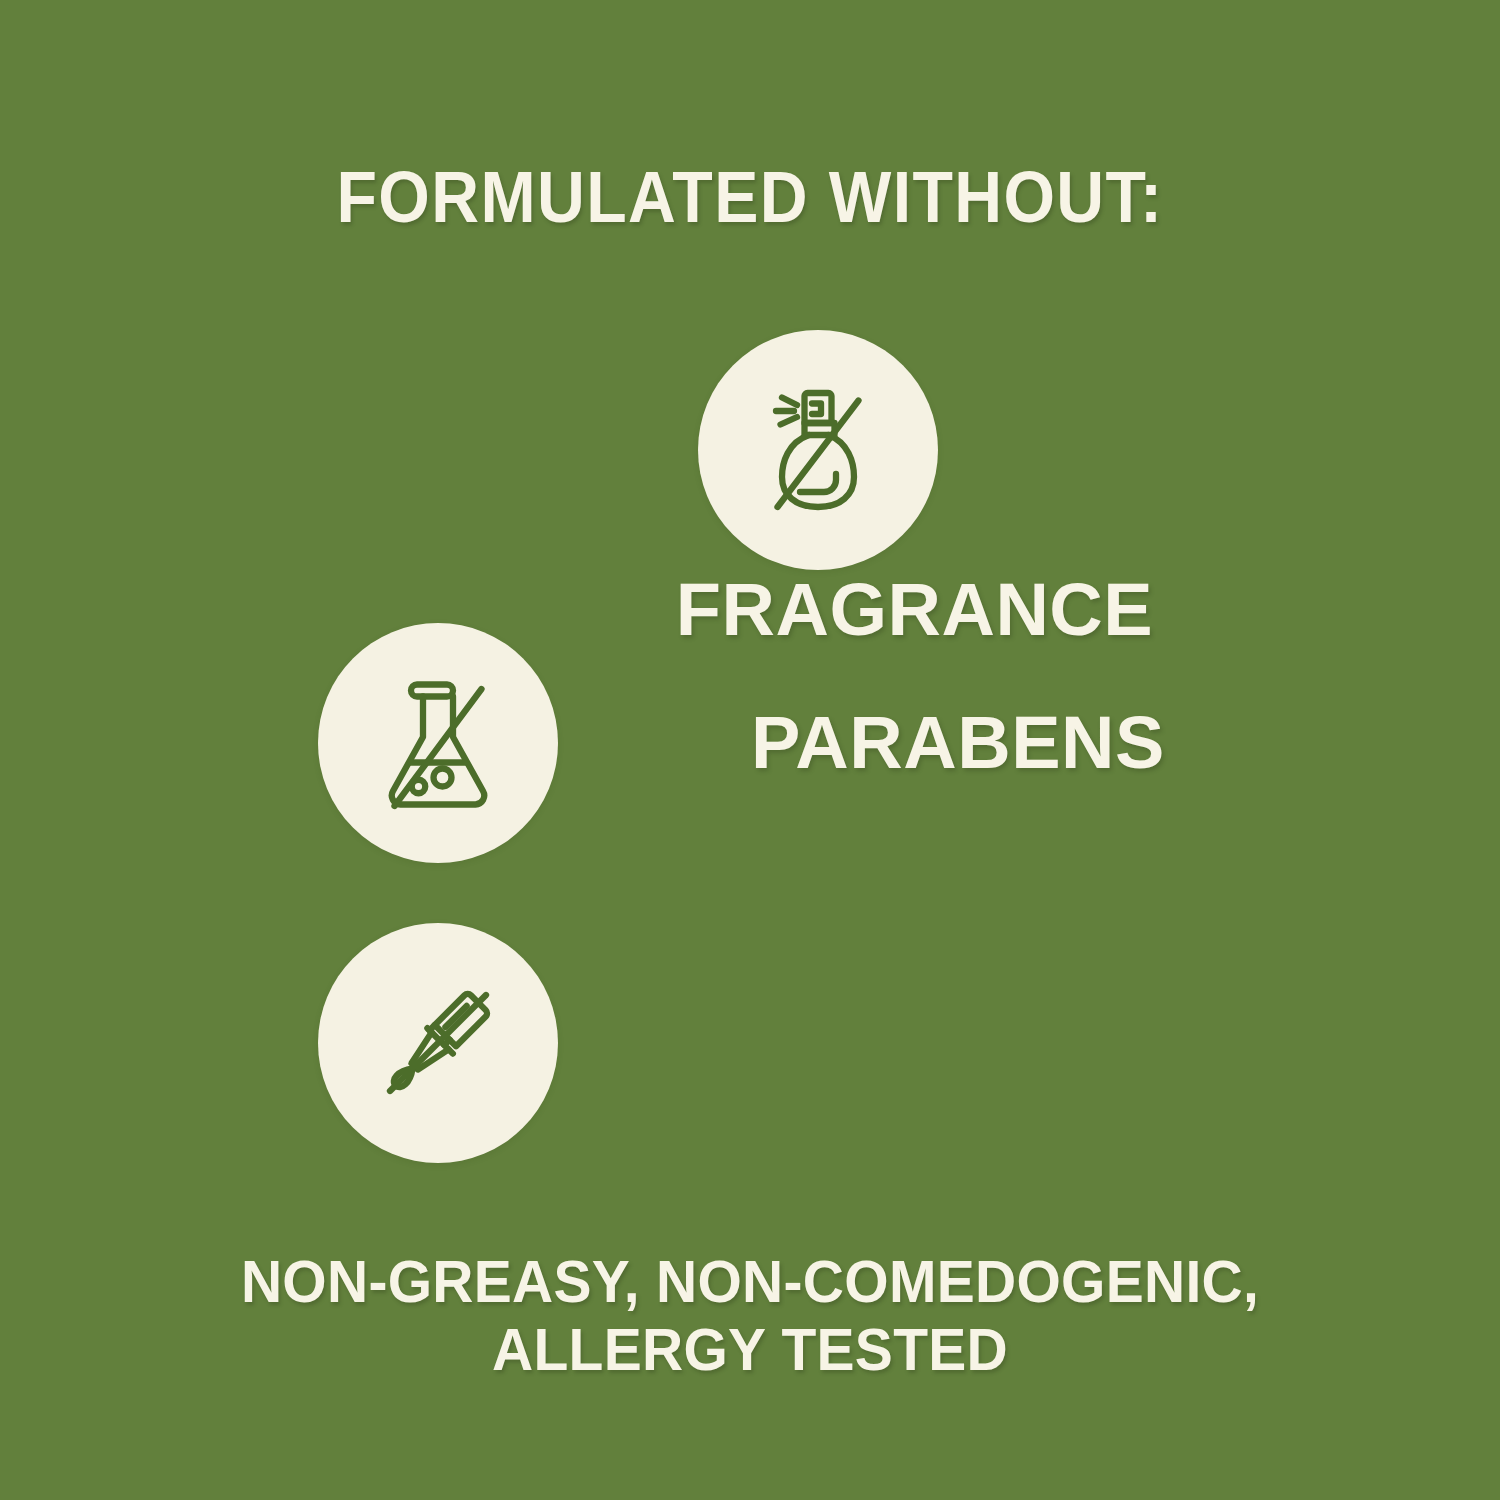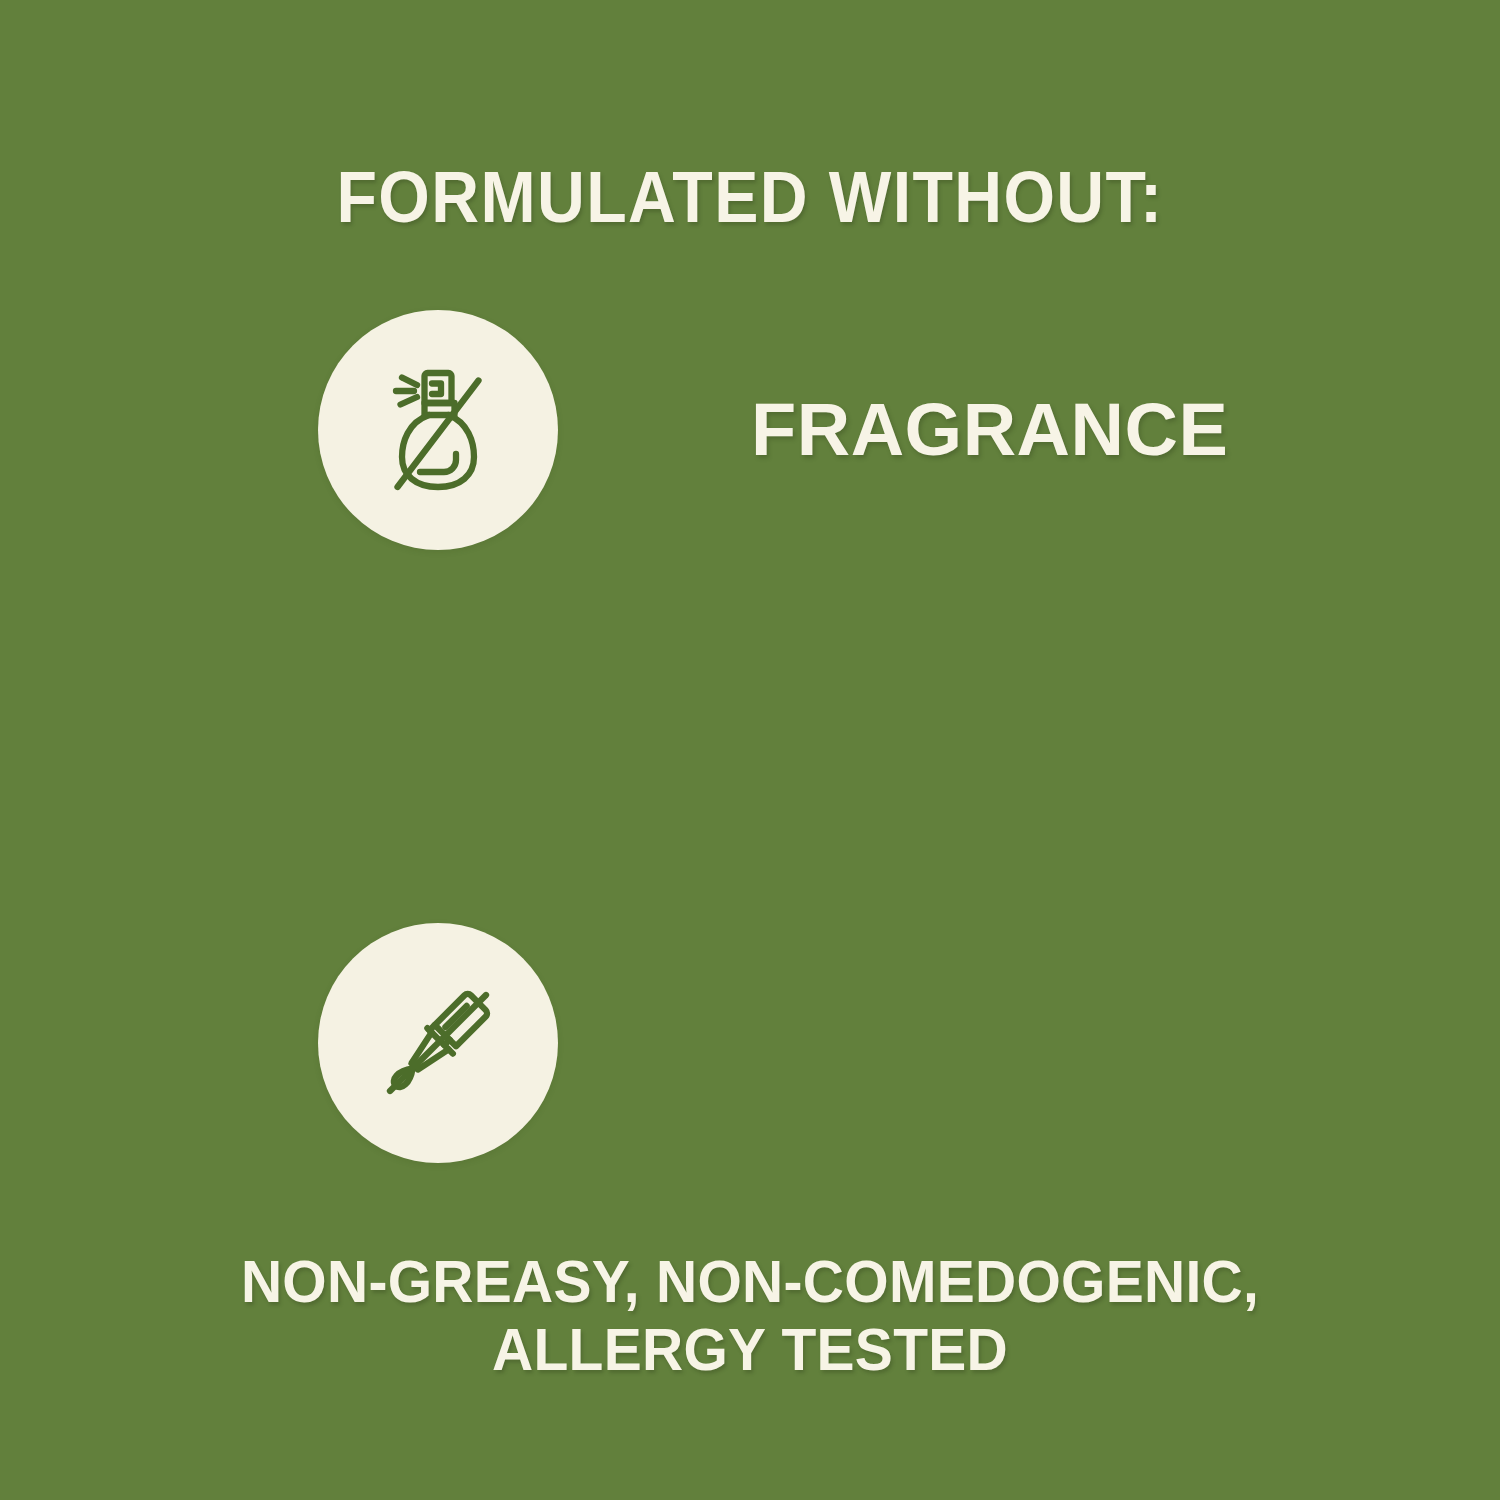--- a/index.html
+++ b/index.html
@@ -44,21 +44,21 @@
 
   
   .row {
     position: absolute;
     left: 318px;
     width: 1000px;
     height: 240px;
     display: flex;
     align-items: center;
   }
-  #row-fragrance { top: 310px; }
+  #row-fragrance { top: 330px; flex-direction: column; }
   #row-parabens  { top: 623px; }
   #row-dyes      { top: 923px; }
 
   .badge {
     width: 240px;
     height: 240px;
     flex: 0 0 240px;
     border-radius: 50%;
     background: #f5f2e3;
     display: flex;
@@ -138,20 +138,38 @@
         <path class="glyph" d="M44 40 C30 45 26 58 26 68 C26 80 35 88 50 88 C65 88 74 80 74 68 C74 58 70 45 57 40"></path>
 
         <path class="glyph" d="M38 78 h16 a8 8 0 0 0 8 -8 v-4"></path>
 
         <path class="slash" d="M77 17 L23 88"></path>
       </svg>
     </div>
     <div class="row-label">FRAGRANCE</div>
   </div>
 
+  <div class="row" id="row-parabens">
+    <div class="badge">
+      <svg viewBox="0 0 100 100">
+
+        <path class="glyph" d="M36 11 h20 a4 4 0 0 1 0 8 h-20 a4 4 0 0 1 0 -8 z"></path>
+
+        <path class="glyph" d="M40 19 v27 L20 82 a6 6 0 0 0 5 9 h50 a6 6 0 0 0 5 -9 L60 46 V19"></path>
+
+        <path class="glyph" d="M32 63 h36"></path>
+
+        <circle class="glyph" cx="53" cy="73" r="6"></circle>
+        <circle class="glyph" cx="37" cy="79" r="4.5"></circle>
+
+        <path class="slash" d="M79 14 L21 92"></path>
+      </svg>
+    </div>
+    <div class="row-label">PARABENS</div>
+  </div>
 
   <div class="row" id="row-dyes">
     <div class="badge">
       <svg viewBox="0 0 100 100">
         <g transform="rotate(45 50 50)">
 
           <path class="glyph" d="M43 12 h14 a3 3 0 0 1 3 3 v28 h-20 v-28 a3 3 0 0 1 3 -3 z"></path>
 
           <path class="glyph" d="M46 19 v20"></path>
 

